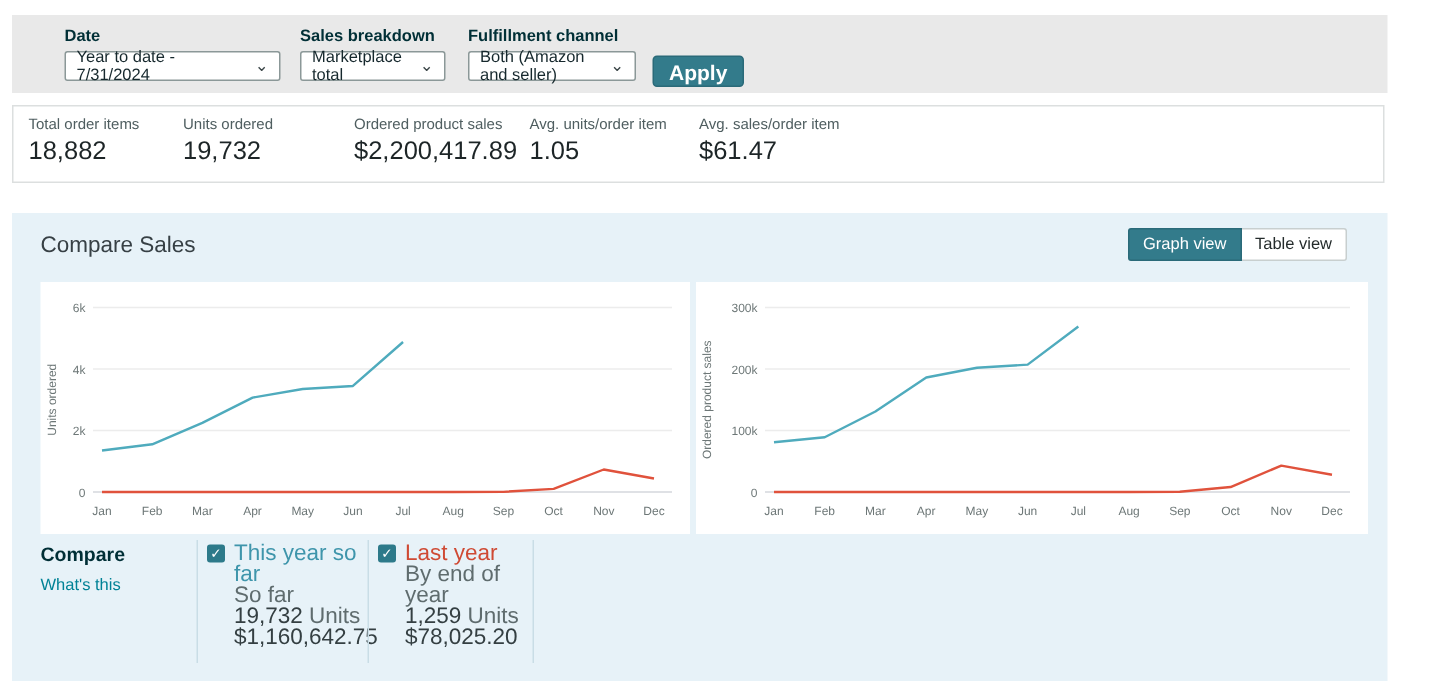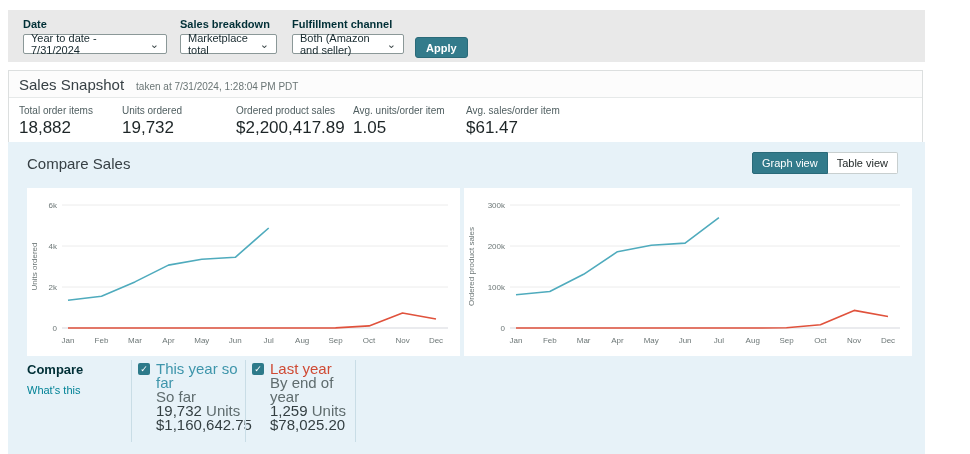--- a/index.html
+++ b/index.html
@@ -2,34 +2,34 @@
 <html><head>
 <meta charset="utf-8">
 <style>
   * { margin:0; padding:0; box-sizing:border-box; }
   html,body { width:970px; height:454px; background:#ffffff; overflow:hidden;
               font-family:"Liberation Sans", sans-serif; color:#222; }
 
   
   .filter-bar { position:absolute; left:8px; top:10px; width:917px; height:52px;
                 background:#e9e9e9; display:flex; align-items:flex-start; padding:8px 0 0 15px; }
-  .filter-group { display:flex; flex-direction:column; }
+  .filter-group { display:flex; flex-direction:column;margin-left:20px; }
   .filter-label { font-size:11px; font-weight:bold; color:#002f36; margin-bottom:4px; }
   .select { height:20px; background:#fff; border:1px solid #8b9898; border-radius:2px;
             font-size:11px; color:#16282d; display:flex; align-items:center;
             justify-content:space-between; padding:0 7px; cursor:pointer; }
   .select .chev { font-size:11px; color:#3a4547; line-height:8px; margin-left:8px; }
   .g-date .select { width:144px; }
   .g-breakdown { margin-left:13px; }
   .g-breakdown .select { width:97px; }
   .g-channel { margin-left:15px; }
   .g-channel .select { width:112px; }
   .apply-btn { margin-left:11px; margin-top:19px; height:21px; padding:0 10px;
                background:#337b8b; border:1px solid #2a6a79; border-radius:3px;
-               color:#fff; font-size:11px; font-weight:bold; cursor:pointer; }
+               color:#fff; font-size:14px; font-weight:bold; cursor:pointer; }
 
   
   .snapshot { position:absolute; left:8px; top:70px; width:915px; background:#fff;
               border:1px solid #dcdfdf; }
   .snapshot-header { background:#fcfcfc; border-bottom:1px solid #e6e9e9;
                      padding:5px 10px 4px 10px; display:flex; align-items:baseline; }
   .snapshot-title { font-size:15px; color:#374045; }
   .snapshot-taken { font-size:10px; color:#6a7575; margin-left:12px; }
   .metrics { display:flex; padding:7px 10px 10px 10px; }
   .metric { flex:0 0 auto; }
@@ -93,24 +93,20 @@
     <div class="filter-label">Fulfillment channel</div>
     <div class="select">
       <span>Both (Amazon and seller)</span>
       <span class="chev">⌄</span>
     </div>
   </div>
   <button class="apply-btn">Apply</button>
 </div>
 
 <div class="snapshot">
-  <div class="snapshot-header">
-    <span class="snapshot-title">Sales Snapshot</span>
-    <span class="snapshot-taken">taken at 7/31/2024, 1:28:04 PM PDT</span>
-  </div>
   <div class="metrics">
     <div class="metric m0">
       <div class="metric-label">Total order items</div>
       <div class="metric-value">18,882</div>
     </div>
     <div class="metric m1">
       <div class="metric-label">Units ordered</div>
       <div class="metric-value">19,732</div>
     </div>
     <div class="metric m2">

